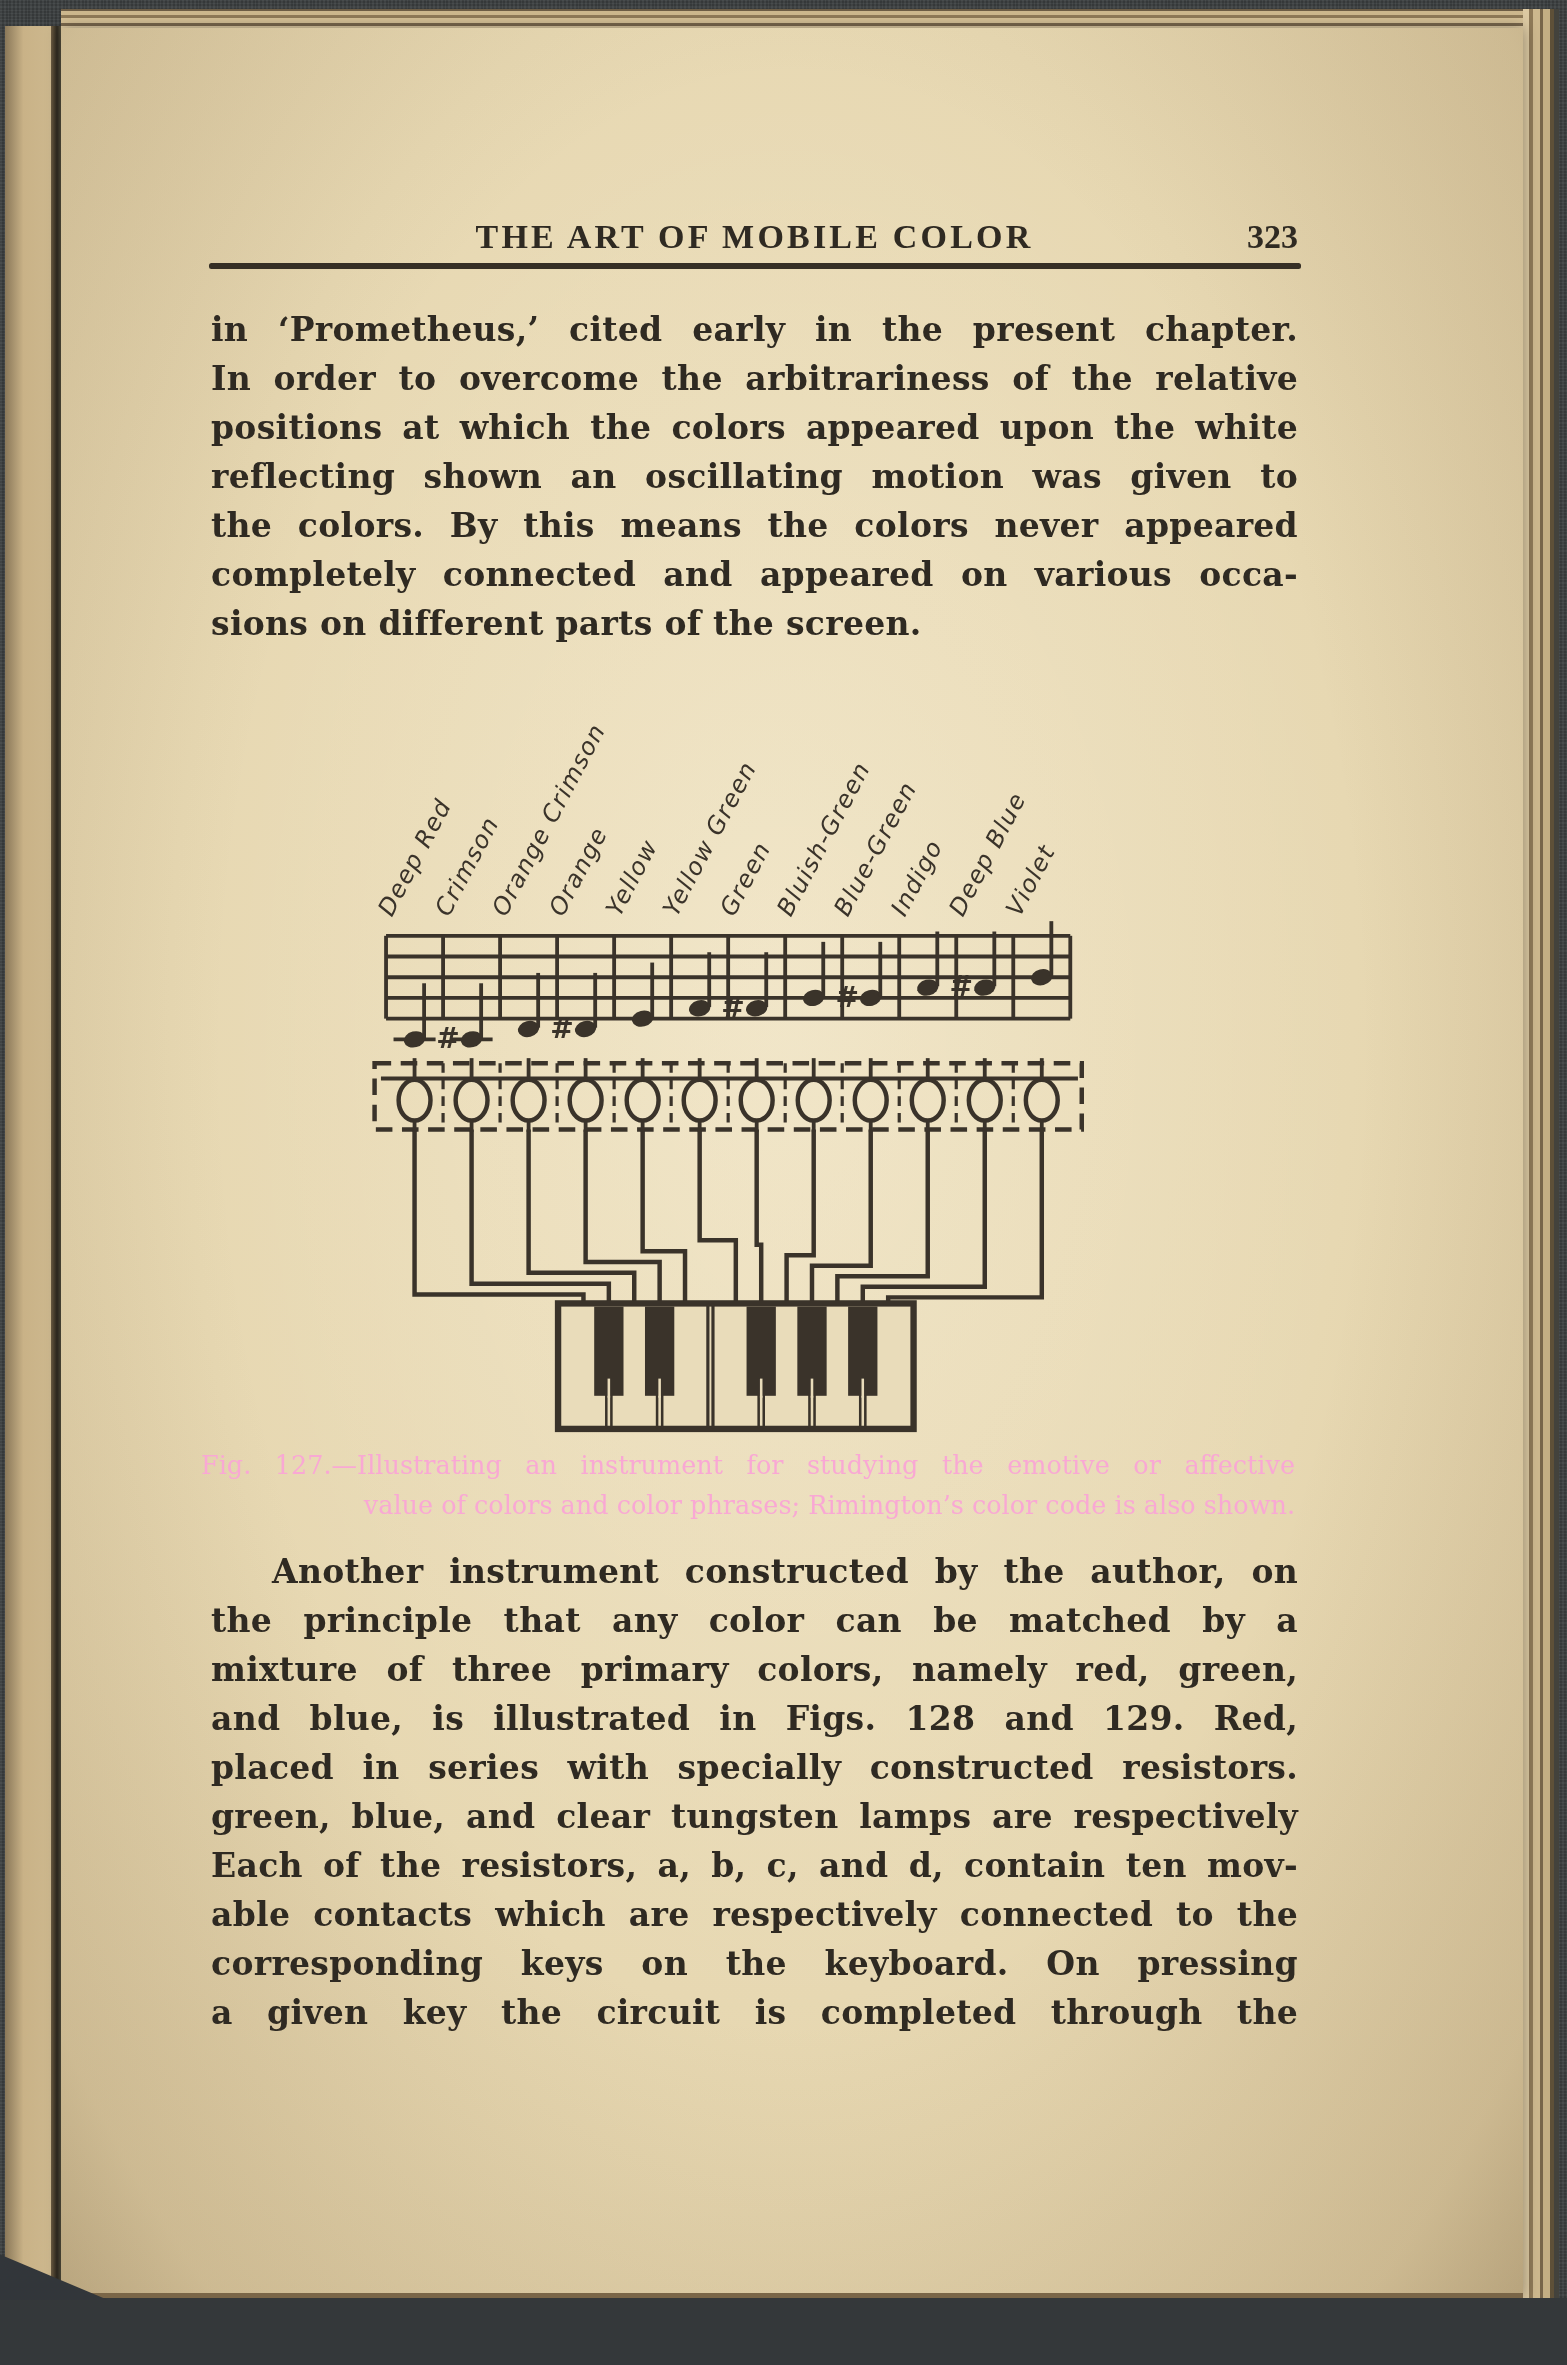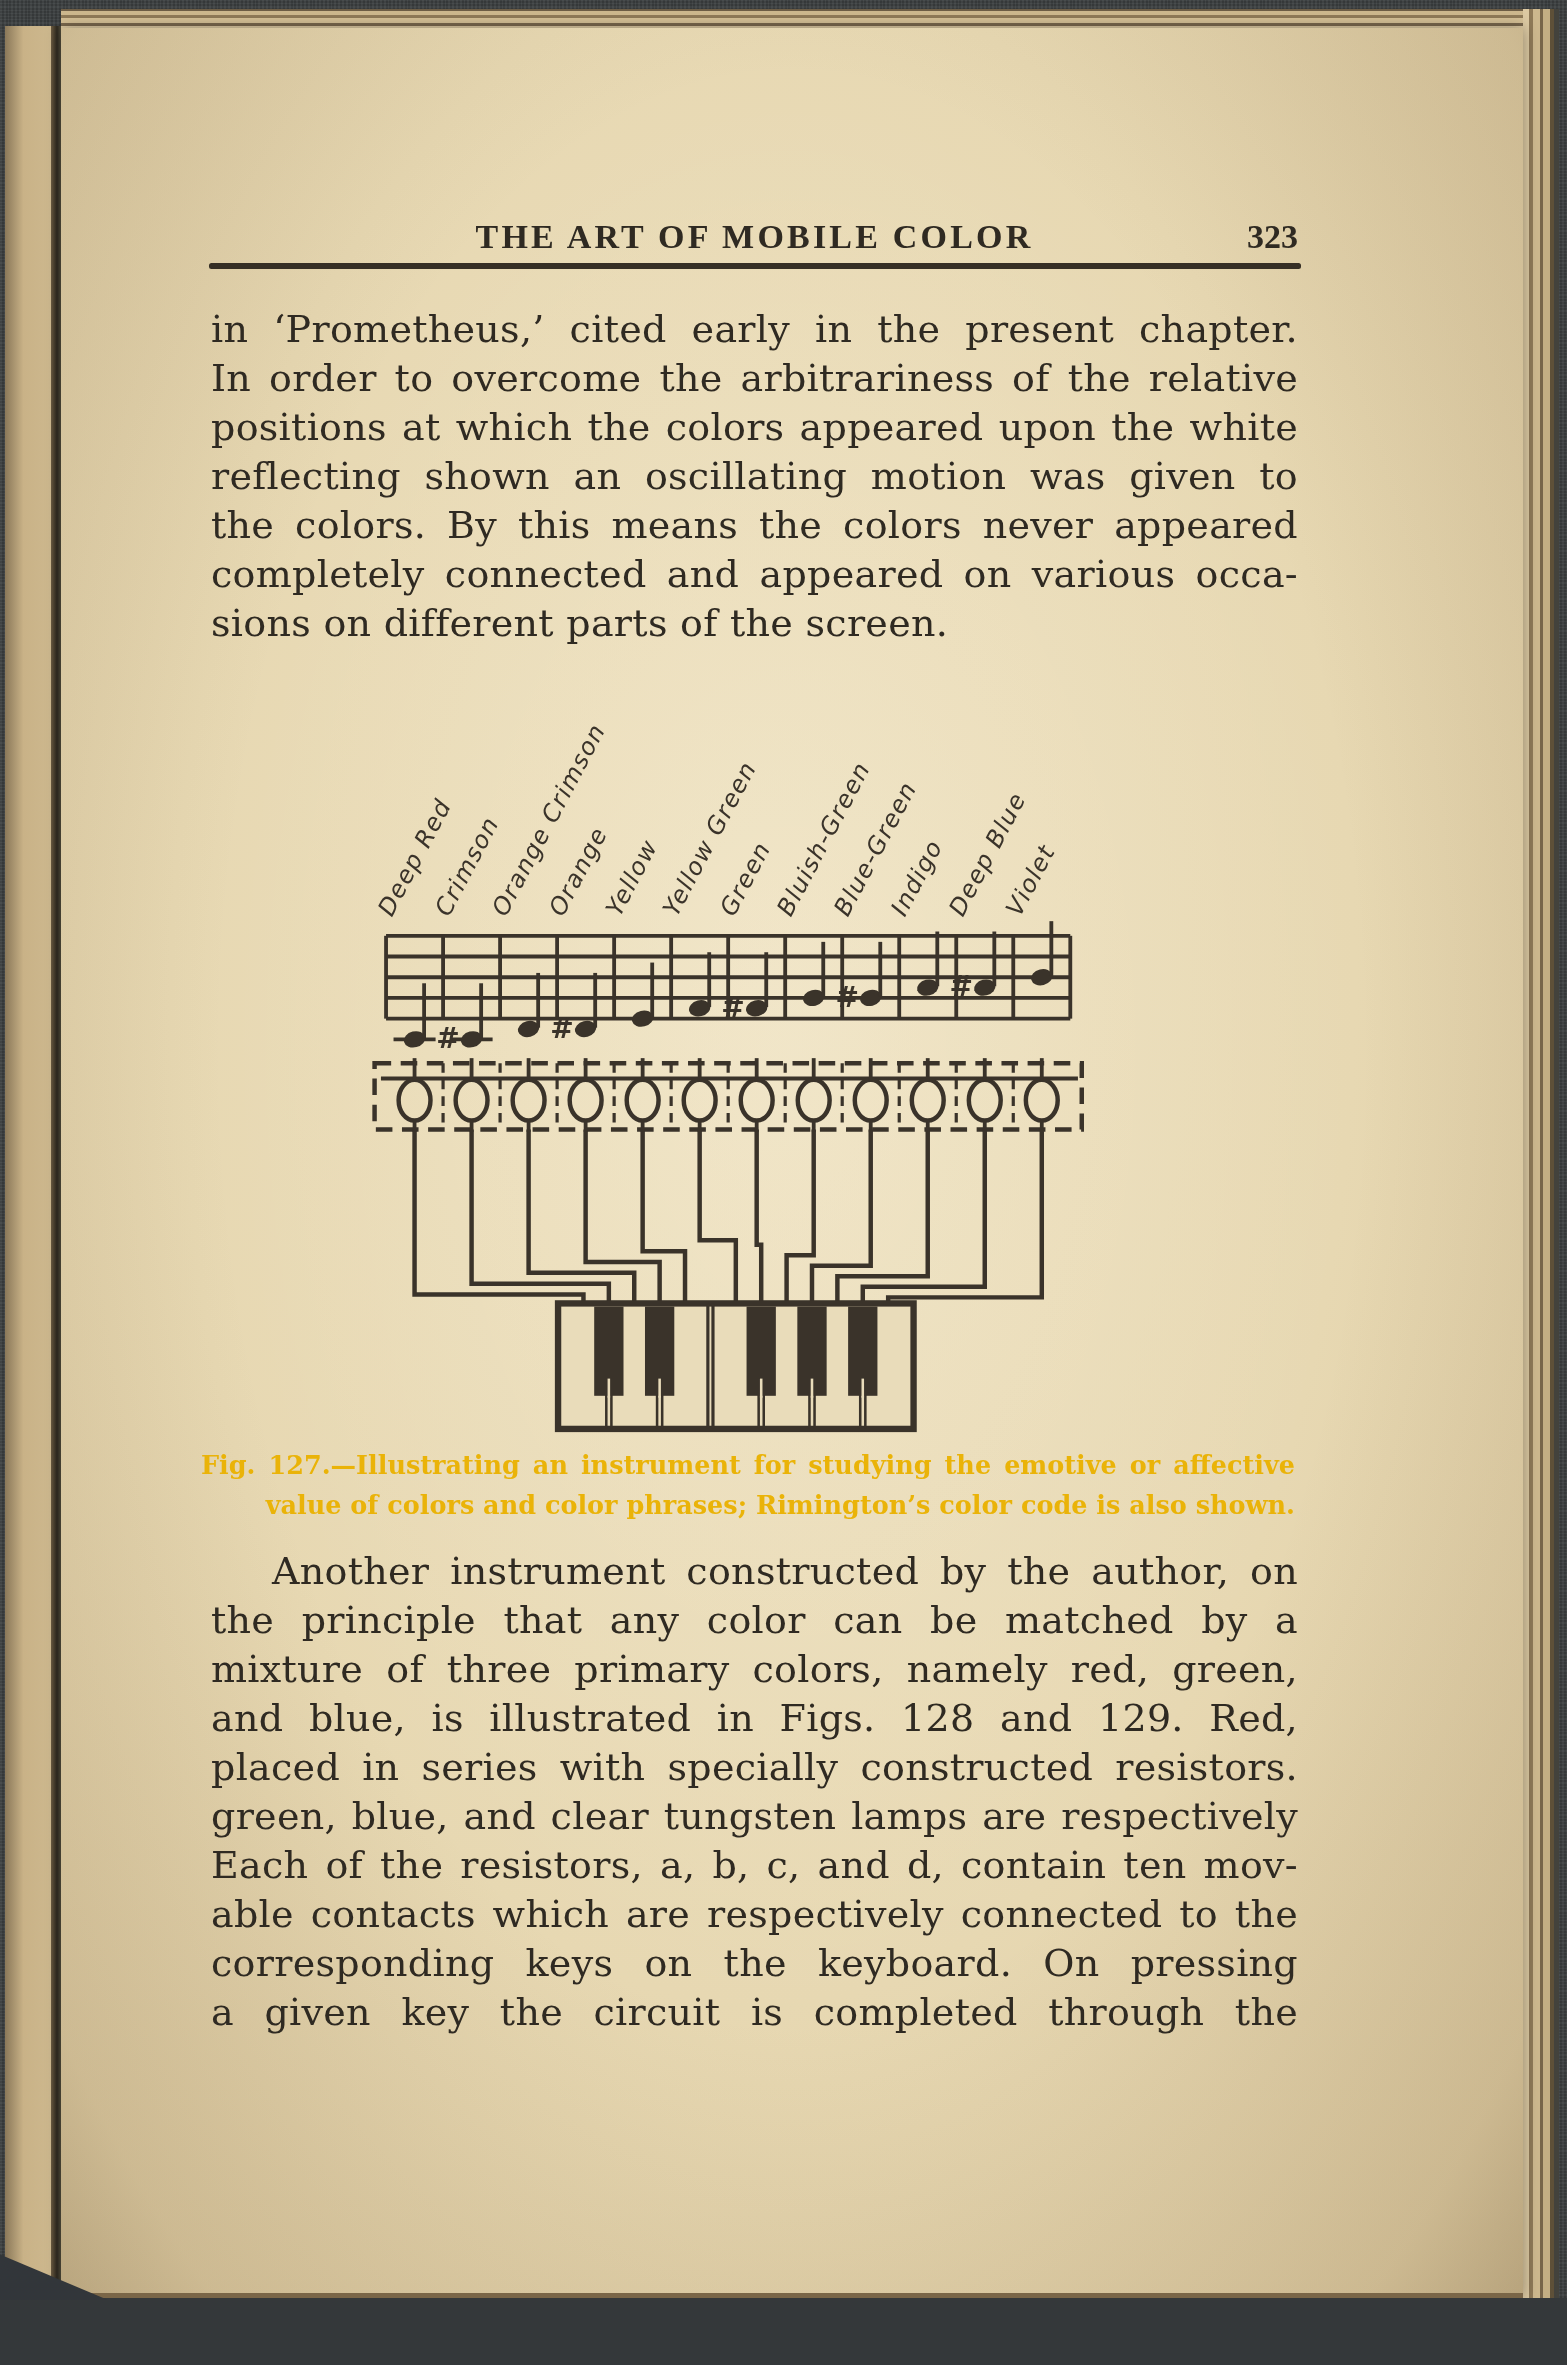--- a/index.html
+++ b/index.html
@@ -31,29 +31,29 @@
   #bottom-shadow{position:absolute;left:61px;top:2293px;width:1462px;height:6.4px;background:#7a6648;}
   #cover-bottom{position:absolute;left:0;top:2298px;width:1567px;height:68px;background:#34383a;}
   #corner-wedge{position:absolute;left:0;top:2230px;width:108px;height:70px;background:#32363a;
     clip-path:polygon(0 100%,0 35%,100% 100%);}
   #header{position:absolute;left:211px;top:218px;width:1087px;height:45px;}
   #header .title{display:block;text-align:center;
     font-family:"Liberation Serif",serif;font-weight:bold;font-size:34px;letter-spacing:3.2px;color:#2f2a22;}
   #pageno{position:absolute;right:0;top:0;font-family:Liberation Serif, serif;font-weight:bold;font-size:34px;color:#2f2a22;}
   #rule{position:absolute;left:209px;top:263px;width:1092px;height:5.7px;background:#362f25;border-radius:2.5px;}
 
-  .para{position:absolute;left:211px;width:1087px;font-size:38px;font-weight:normal;color:#2f2a22;}
+  .para{position:absolute;left:211px;width:1087px;font-size:33px;font-weight:bold;color:#2f2a22;}
   #para1{top:305px;}
   #para2{top:1547px;}
   .tline{height:49px;line-height:49px;text-align:justify;text-align-last:justify;white-space:nowrap;
     letter-spacing:0.3px;}
   .tline.nojust{text-align-last:left;}
   #para2 .tline:first-child{text-indent:61px;}
 
-  #caption{position:absolute;left:201px;top:1445px;width:1094px;font-size:25.5px;font-weight:bold;color:#eab308;}
+  #caption{position:absolute;left:201px;top:1445px;width:1094px;font-size:25.5px;font-weight:normal;color:#f9a8d4;}
   .cap1{line-height:40px;text-align:justify;text-align-last:justify;white-space:nowrap;}
   .cap2{line-height:40px;padding-left:64px;text-align:right;}
 
   
   #color-labels{position:absolute;left:0;top:0;}
   .clabel{position:absolute;top:892px;height:29px;line-height:29px;
     transform-origin:left bottom;transform:rotate(-62deg);
     font-family:"DejaVu Sans",sans-serif;font-style:italic;font-size:24px;letter-spacing:1.3px;
     color:#3a332a;white-space:nowrap;}
   #fig-svg{position:absolute;left:344px;top:905px;}

